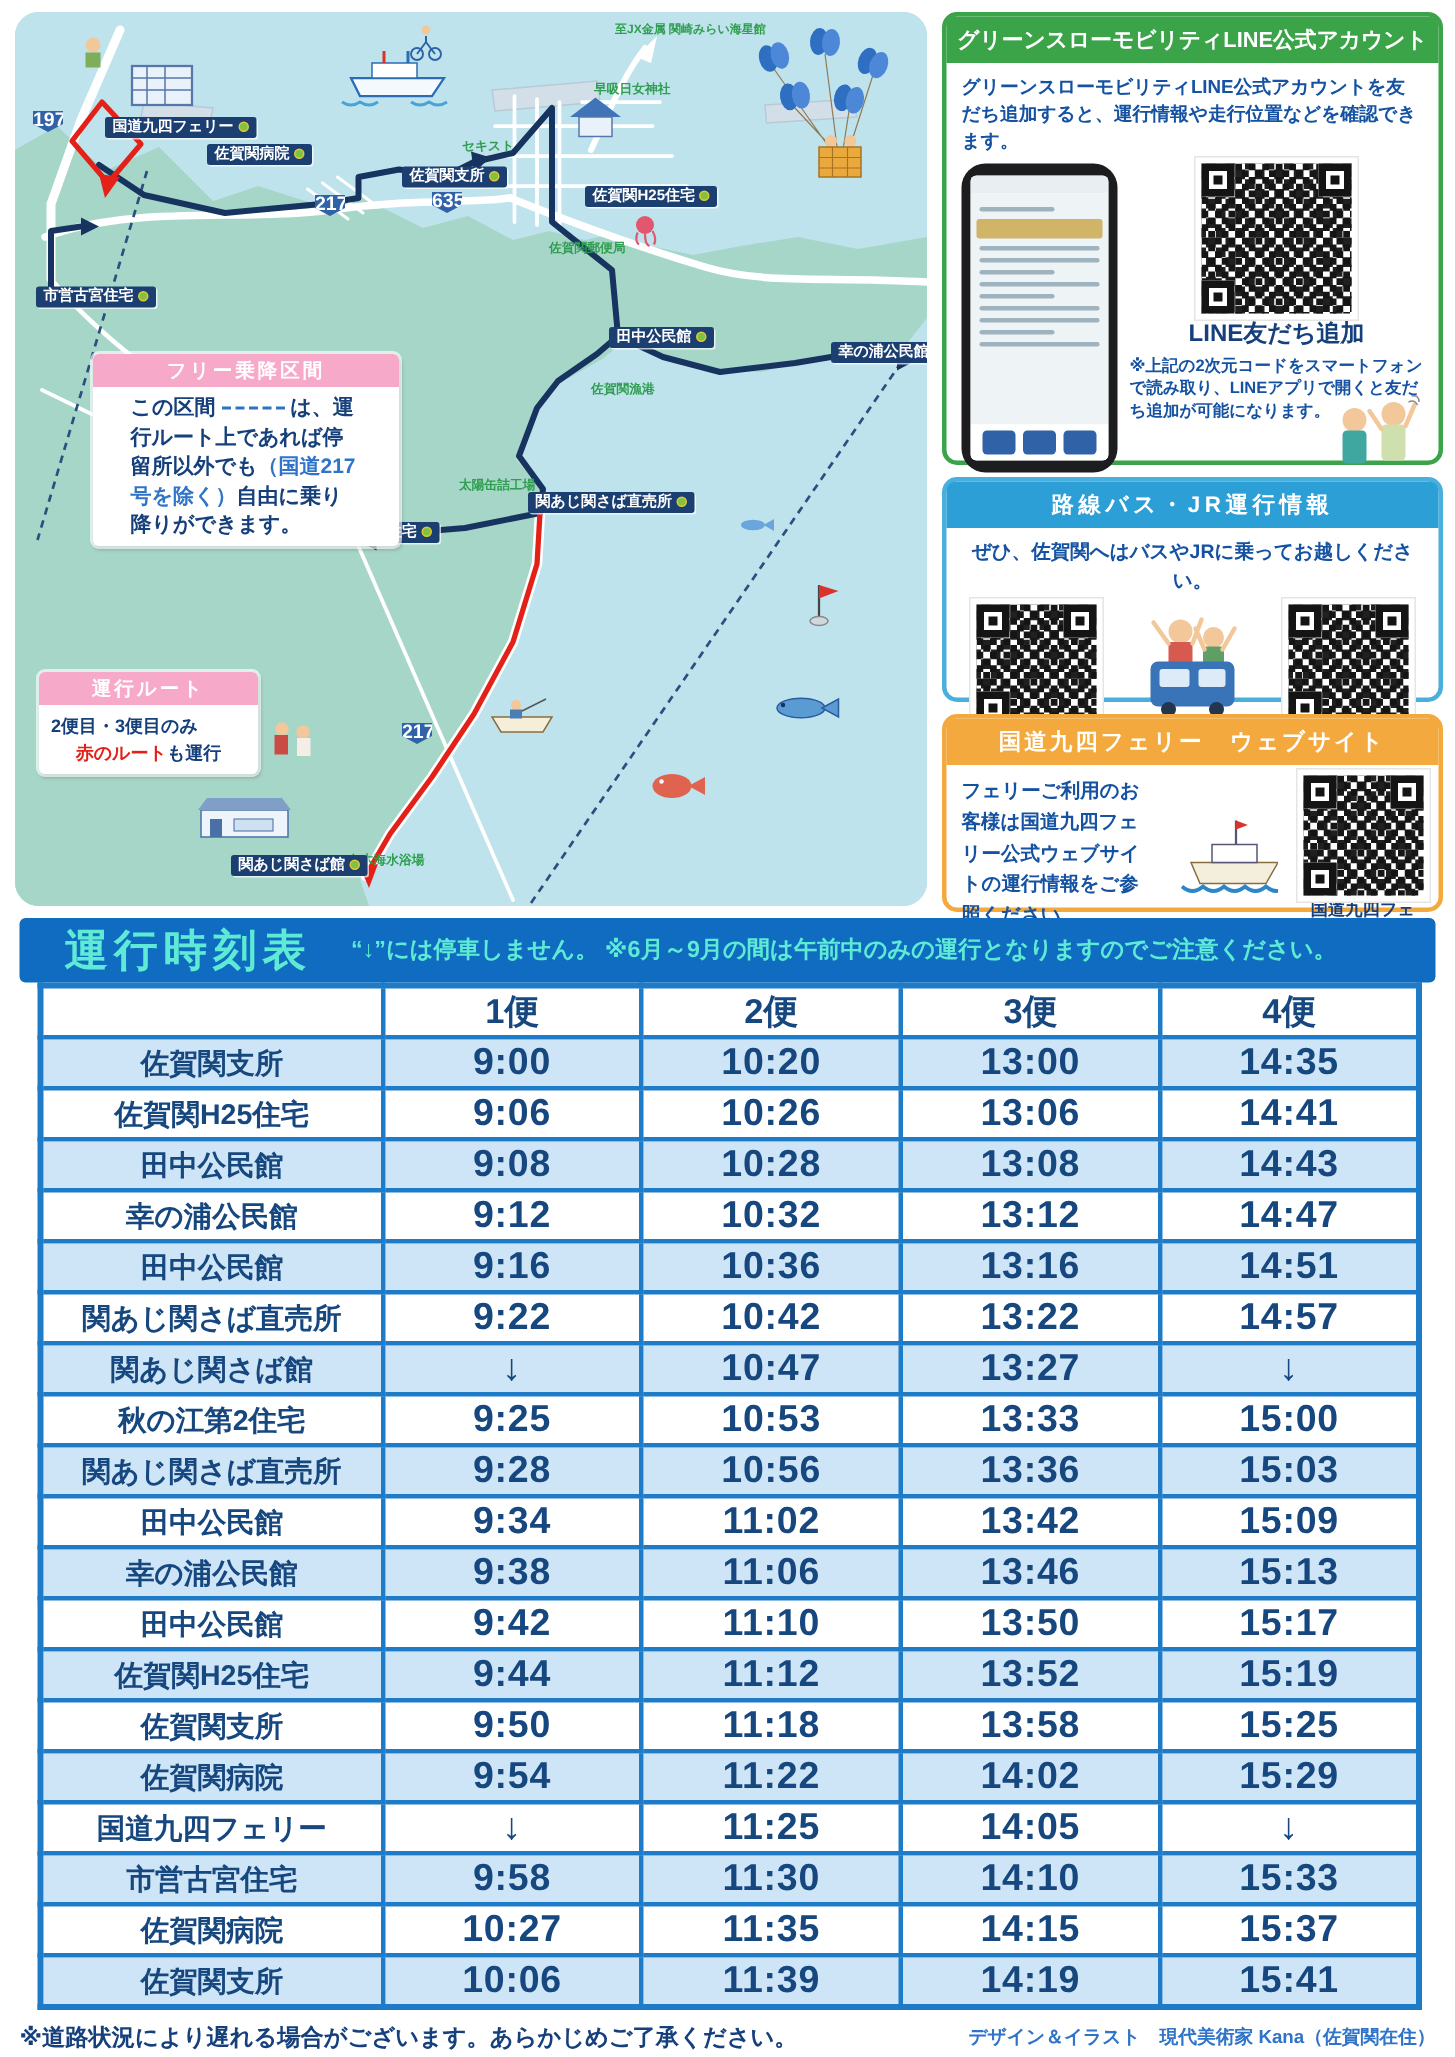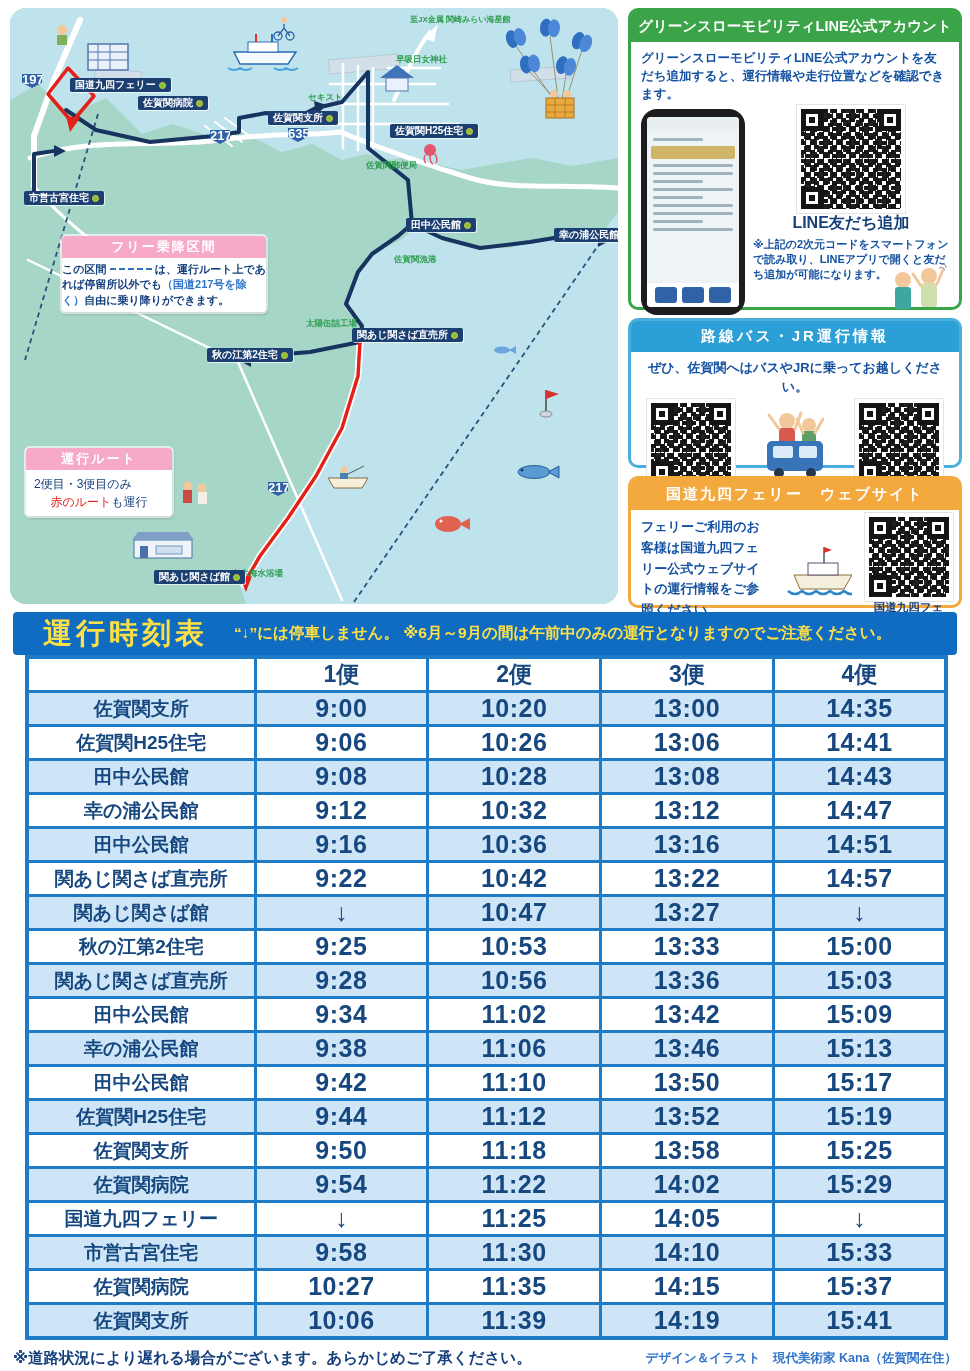--- a/index.html
+++ b/index.html
@@ -15,25 +15,25 @@
   .bstop{display:inline-block;width:5px;height:5px;background:#7ec43f;border:1px solid #e7c53a;
          border-radius:50%;margin-left:3px;vertical-align:middle}
   .gtext{position:absolute;color:#2f9e50;font-size:8.5px;font-weight:bold;white-space:nowrap;z-index:2}
   .shield{position:absolute;width:20px;height:14px;background:#2f62a7;color:#fff;font-size:13px;
           font-weight:bold;text-align:center;line-height:12px;z-index:2;
           clip-path:polygon(0 0,100% 0,100% 62%,50% 100%,0 62%)}
   .infobox{position:absolute;background:#fff;border-radius:4px;z-index:4;overflow:hidden;
            box-shadow:0 0 0 2px rgba(255,255,255,.65),1px 2px 3px rgba(0,0,0,.3)}
   .ihd{background:#f6a9c9;color:#fff;font-weight:bold;font-size:13px;text-align:center;
        padding:2px 0;letter-spacing:2px}
-  .ibody{padding:4px 0;font-size:11px;font-weight:bold;color:#16407c;line-height:1.4}
+  .ibody{padding:4px 25px;font-size:14px;font-weight:bold;color:#16407c;line-height:1.4}
   .dash{display:inline-block;width:42px;height:0;border-top:2px dashed #2f74c0;vertical-align:3px}
   .paren{color:#2f74c9}
   .redtxt{color:#e32119}
-  .rbody{padding:5px 8px;font-size:12px;font-weight:normal;color:#16407c;line-height:1.5}
+  .rbody{padding:5px 8px;font-size:12px;font-weight:bold;color:#16407c;line-height:1.5}
   .rbody .l2{text-align:center}
 
   
   .panel{position:absolute;left:628px;width:334px;background:#fff;border-radius:10px;z-index:1;box-sizing:border-box}
   .phd{color:#fff;font-weight:bold;text-align:center;padding:6px 2px;border-radius:6px 6px 0 0}
   .p-line{top:8px;height:302px;border:3px solid #3ba449}
   .p-line .phd{background:#3ba449;font-size:14.5px}
   .p-bus{top:318px;height:150px;border:3px solid #49b0dd}
   .p-bus .phd{background:#2b9fd6;font-size:15px;letter-spacing:3px}
   .p-ferry{top:476px;height:132px;border:3px solid #f3a93e}
@@ -68,21 +68,21 @@
 
   .busrow{display:flex;justify-content:space-between;align-items:flex-start;margin-top:6px}
   .buscol{width:100px;display:flex;flex-direction:column;align-items:center}
   .buscap{font-size:11px;color:#16407c;font-weight:bold;text-align:center;line-height:1.3;margin-top:3px}
   .frow{display:flex;gap:16px;align-items:flex-start}
   .ftext{width:148px;font-size:13px;line-height:1.6}
   .fqr{display:flex;flex-direction:column;align-items:center}
 
   
   .tbar{position:absolute;left:13px;top:612px;width:944px;height:43px;background:#0f6cc0;border-radius:4px;
-        display:flex;align-items:center;color:#fde047;font-weight:bold;z-index:2}
+        display:flex;align-items:center;color:#5eead4;font-weight:bold;z-index:2}
   .tbar .ttl{font-size:29px;margin-left:30px;letter-spacing:4px;flex:none}
   .tbar .tnote{font-size:15.5px;margin-left:26px}
   table.ttab{position:absolute;left:25px;top:655px;width:923px;border-collapse:collapse;table-layout:fixed;
              border:4px solid #1e7bc8;background:#fff}
   .ttab th,.ttab td{border:3px solid #1e7bc8;text-align:center;vertical-align:middle;padding:0;
                     color:#16477f;font-weight:bold;overflow:hidden;white-space:nowrap}
   .ttab thead th{height:28px;font-size:23px;background:#fff}
   .ttab tbody td{height:31px;font-size:25px;letter-spacing:.5px}
   .ttab tbody td.stn{font-size:19px;letter-spacing:0}
   .ttab tbody tr:nth-child(odd) td{background:#cde5f6}

